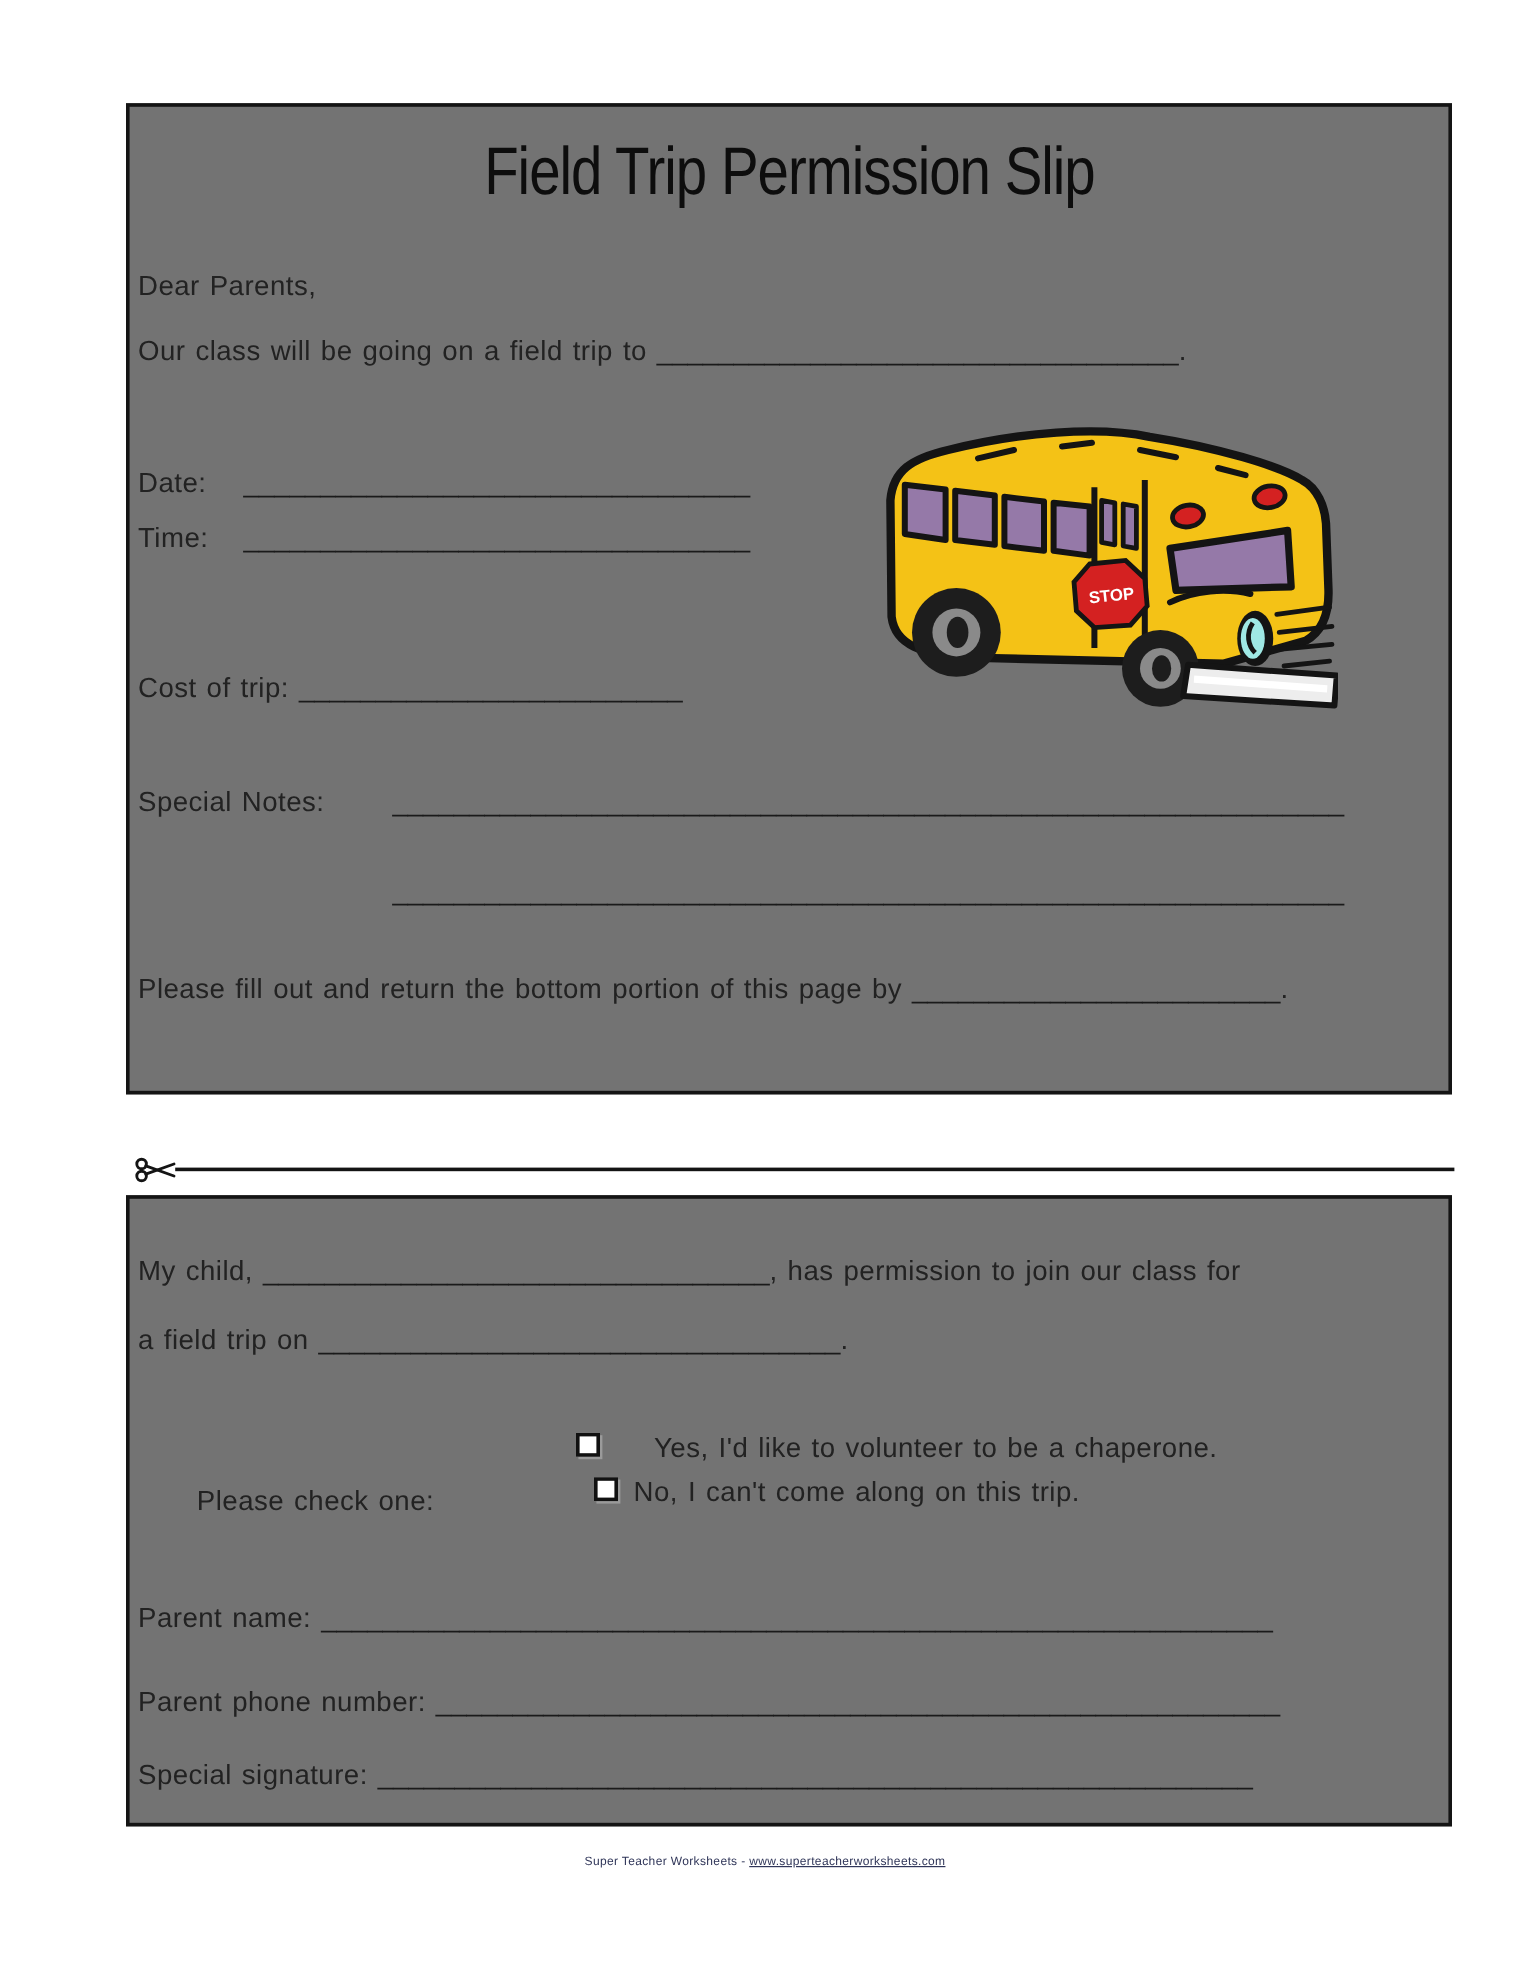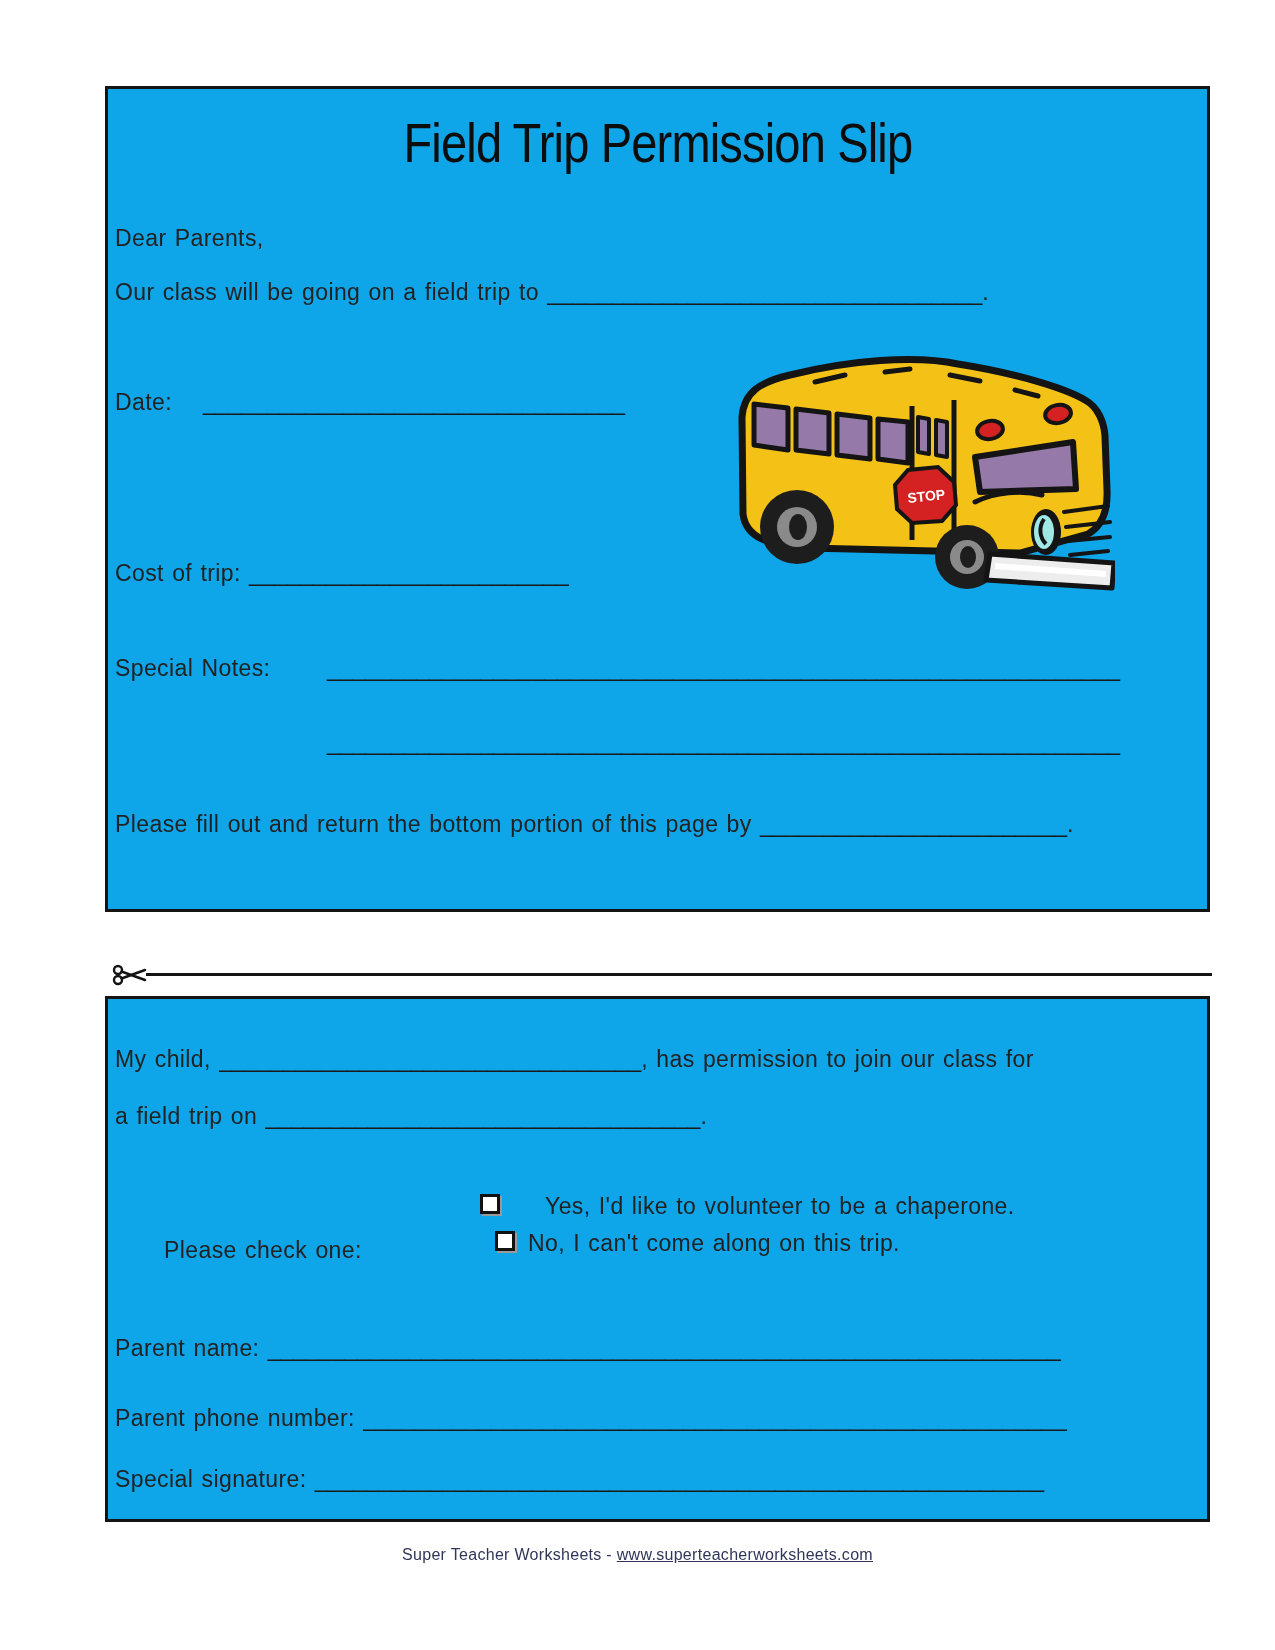--- a/index.html
+++ b/index.html
@@ -2,21 +2,21 @@
 <html><head>
 <meta charset="utf-8">
 <style>
   html,body{margin:0;padding:0;background:#ffffff;}
   .page{
     position:relative;width:1275px;height:1650px;background:#ffffff;overflow:hidden;
     font-family:"Liberation Sans","DejaVu Sans",sans-serif;color:#1e1e1e;
   }
   .box{
     position:absolute;left:105px;width:1105px;box-sizing:border-box;
-    border:3px solid #141414;background:#0ea5e9;
+    border:3px solid #141414;background:#737373;
   }
   #top-box{top:86px;height:826px;}
   #bottom-box{top:996px;height:526px;}
   .form-title{
     position:absolute;top:20px;left:0;width:100%;text-align:center;
     font-size:56px;line-height:1.2;color:#0d0d0d;white-space:nowrap;
   }
   .form-title .squeeze{display:inline-block;transform:scaleX(0.84);transform-origin:center;letter-spacing:-1px;}
   .row{
     position:absolute;left:7px;font-size:23px;line-height:30px;letter-spacing:0.4px;
@@ -35,21 +35,21 @@
   .cb-yes{left:372px;}
   .cb-no{left:387px;}
   .opt-yes{position:absolute;left:437px;top:0;}
   .opt-no{position:absolute;left:420px;top:0;}
   .cut-strip{position:absolute;left:112px;top:962px;width:1100px;height:26px;}
   .cut-line{position:absolute;left:34px;top:11px;width:1066px;height:3px;background:#141414;}
   .scissors{position:absolute;left:0;top:0;}
   .bus-wrap{position:absolute;left:690px;top:342px;width:425px;height:255px;}
   .footer{
     position:absolute;left:0;top:1546px;width:100%;text-align:center;
-    font-size:16px;letter-spacing:0.3px;color:#303659;
+    font-size:10px;letter-spacing:0.3px;color:#303659;
   }
   .footer a{color:#303659;text-decoration:underline;}
 </style>
 </head>
 <body>
 
 <div class="page">
 
   <div class="box" id="top-box">
     <div class="form-title">
@@ -61,20 +61,23 @@
     </div>
 
     <div class="row" style="top:188px;">
       <span>Our class will be going on a field trip to </span><span class="blank">__________________________________</span><span>.</span>
     </div>
 
     <div class="row" style="top:298px;">
       <span class="lbl-fixed">Date:</span><span class="blank">_________________________________</span>
     </div>
 
+    <div class="row" style="top:344px;">
+      <span class="lbl-fixed">Time:</span><span class="blank">_________________________________</span>
+    </div>
 
     <div class="row" style="top:469px;">
       <span>Cost of trip: </span><span class="blank">_________________________</span>
     </div>
 
     <div class="row" style="top:564px;width:1090px;">
       <span>Special Notes:</span>
       <span class="abs-blank blank">______________________________________________________________</span>
     </div>
 

